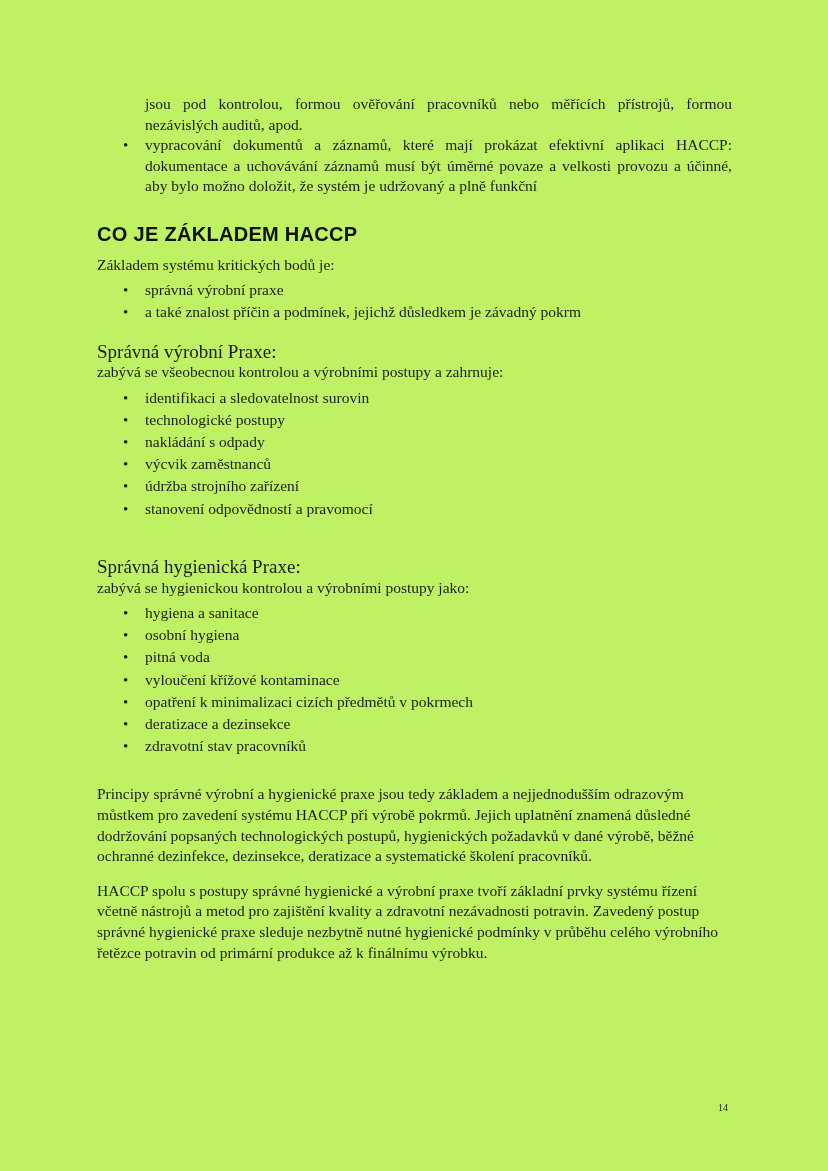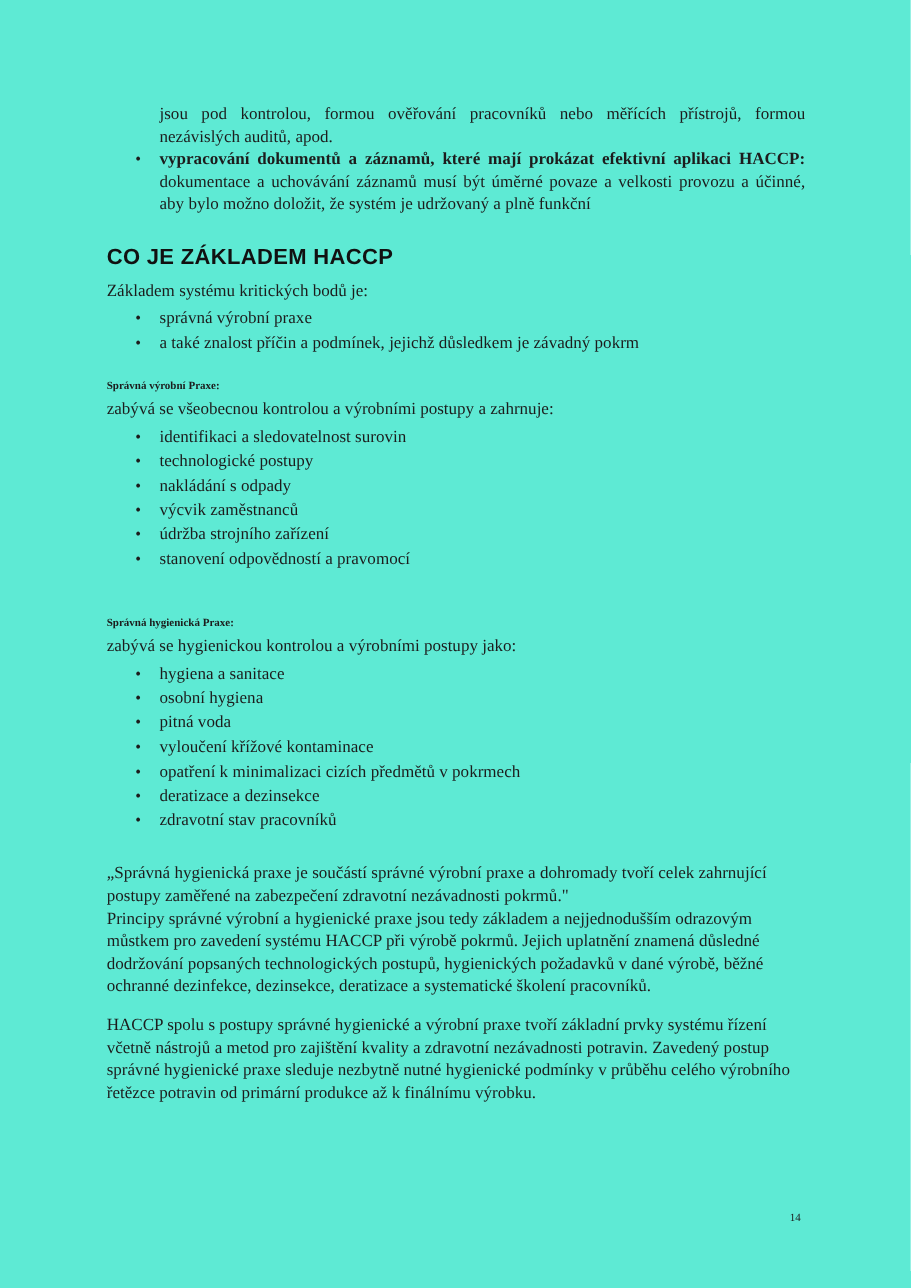--- a/index.html
+++ b/index.html
@@ -1,34 +1,34 @@
 <!DOCTYPE html>
 <html><head>
 <meta charset="utf-8">
 <style>
   html, body { margin: 0; padding: 0; background: #ffffff; }
   .page {
     position: relative;
     width: 828px;
     height: 1171px;
-    background: #5eead4;
+    background: #bef264;
     font-family: "Liberation Serif", serif;
     font-size: 15.5px;
     line-height: 20.6px;
     color: #1c1c1c;
     overflow: hidden;
     box-sizing: border-box;
   }
   .content {
     padding: 94px 96px 0 97px;
   }
   .indented { margin-left: 48px; }
   .justify { text-align: justify; }
   p { margin: 0; }
-  .b { font-weight: bold; }
+  .b { font-weight: normal; }
 
   ul.bullets {
     list-style: none;
     margin: 0;
     padding: 0 0 0 48px;
   }
   ul.bullets li {
     position: relative;
     margin: 0 0 1.5px 0;
   }
@@ -42,22 +42,22 @@
 
   h2.section-heading {
     font-family: "Liberation Sans", sans-serif;
     font-size: 20px;
     font-weight: bold;
     letter-spacing: 0.3px;
     margin: 27px 0 10px 0;
     color: #111;
   }
   h3.sub-heading {
-    font-size: 10px;
-    font-weight: bold;
+    font-size: 19px;
+    font-weight: normal;
     margin: 0 0 0 0;
   }
   .lead { margin: 0 0 5px 0; }
   .gap-sm { margin-top: 19px; }
   .gap-lg { margin-top: 38px; }
   .closing { margin-top: 28px; }
   .closing .para2 { margin-top: 14px; }
 
   .page-number {
     position: absolute;
@@ -109,21 +109,20 @@
           <li>osobní hygiena</li>
           <li>pitná voda</li>
           <li>vyloučení křížové kontaminace</li>
           <li>opatření k minimalizaci cizích předmětů v pokrmech</li>
           <li>deratizace a dezinsekce</li>
           <li>zdravotní stav pracovníků</li>
         </ul>
     </div>
 
     <div class="closing">
-      <p>„Správná hygienická praxe je součástí správné výrobní praxe a dohromady tvoří celek zahrnující postupy zaměřené na zabezpečení zdravotní nezávadnosti pokrmů."</p>
       <p>Principy správné výrobní a hygienické praxe jsou tedy základem a nejjednodušším odrazovým můstkem pro zavedení systému HACCP při výrobě pokrmů. Jejich uplatnění znamená důsledné dodržování popsaných technologických postupů, hygienických požadavků v dané výrobě, běžné ochranné dezinfekce, dezinsekce, deratizace a systematické školení pracovníků.</p>
       <p class="para2">HACCP spolu s postupy správné hygienické a výrobní praxe tvoří základní prvky systému řízení včetně nástrojů a metod pro zajištění kvality a zdravotní nezávadnosti potravin. Zavedený postup správné hygienické praxe sleduje nezbytně nutné hygienické podmínky v průběhu celého výrobního řetězce potravin od primární produkce až k finálnímu výrobku.</p>
     </div>
 
   </div>
 
   <div class="page-number">14</div>
 </div>
 
 </body></html>

